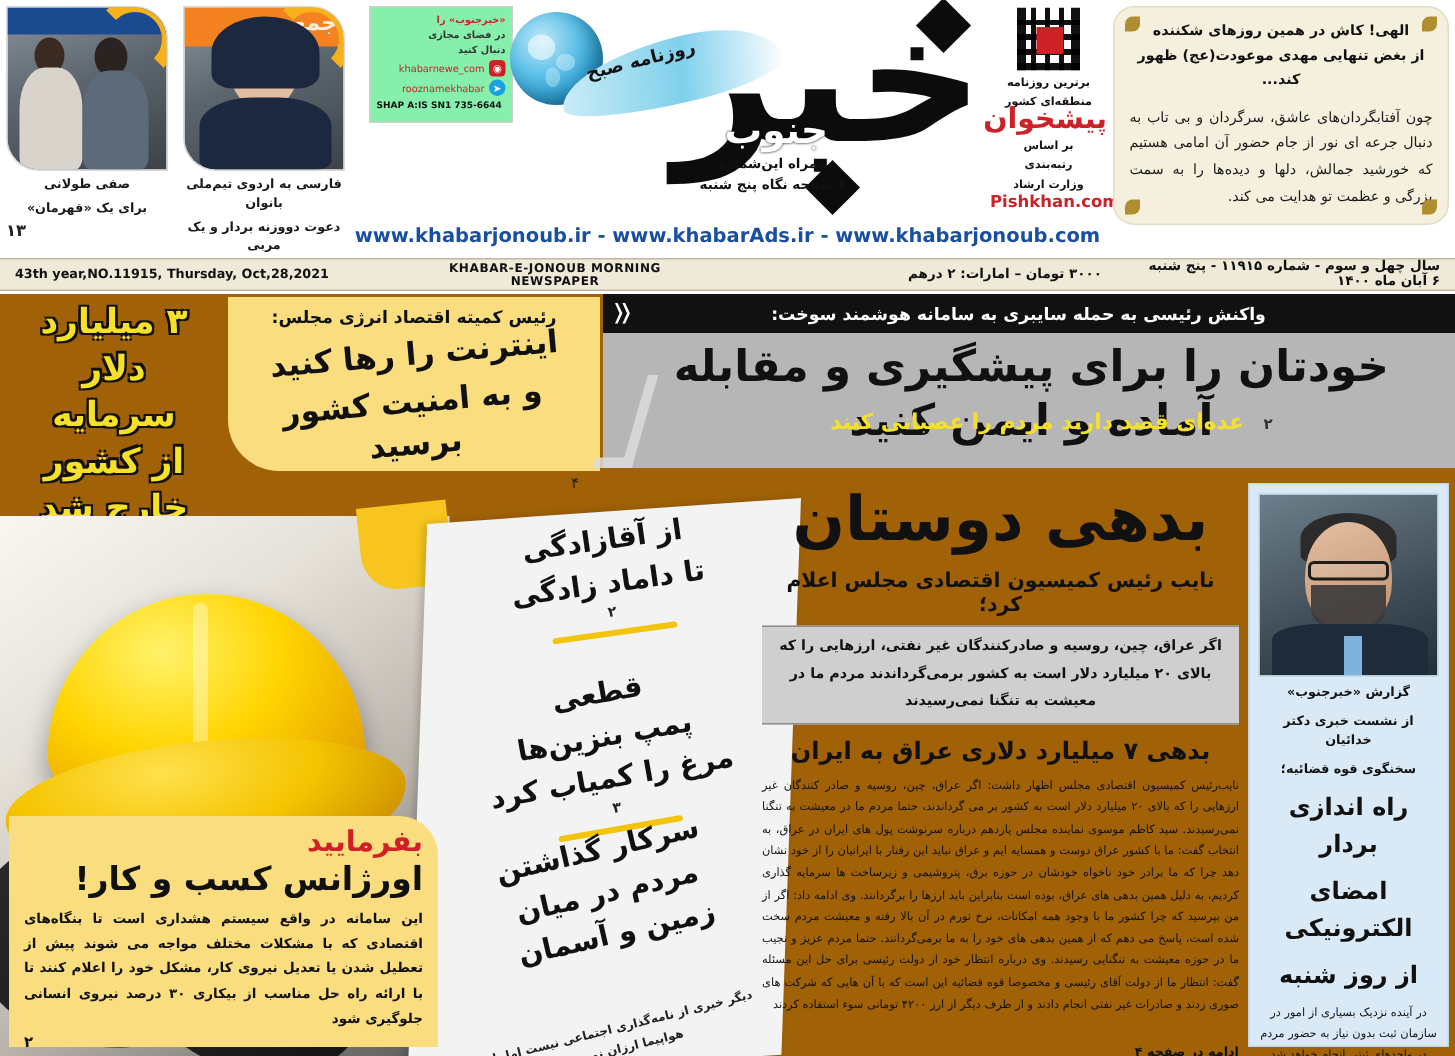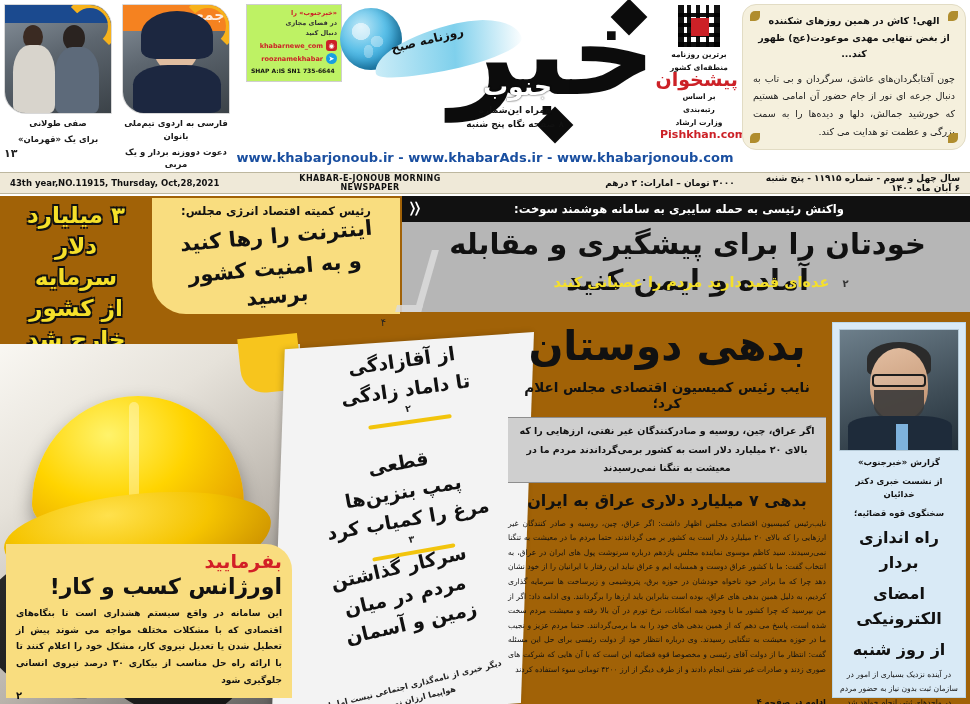--- a/index.html
+++ b/index.html
@@ -33,30 +33,30 @@
   .ph-band2 { position:absolute; left:0; right:0; top:0; height:18px; background:#1b4a8f; }
   .ph-word  { position:absolute; top:1px; right:4px; font-size:15px; font-weight:bold; color:#fff; opacity:.85; letter-spacing:1px;}
   .fig { position:absolute; bottom:0; border-radius:40% 40% 12% 12%; }
   .fig.head { border-radius:50%; }
   .corner-arc { position:absolute; right:-6px; top:-6px; width:54px; height:54px; border-radius:50%;
                 border:9px solid #f7b21b; border-left-color:transparent; border-bottom-color:transparent; }
 
   
   #social {
     position:absolute; left:246px; top:4px; width:96px; height:78px;
-    background:#bef264; border:1px solid #cfcfcf; padding:3px 4px; direction:rtl;
+    background:#86efac; border:1px solid #cfcfcf; padding:3px 4px; direction:rtl;
   }
   #social .ln { font-size:6.5px; color:#333; line-height:1.55; font-weight:bold; text-align:right;}
   #social .ln .hl { color:#cc2127; }
   #social .row { display:flex; align-items:center; gap:3px; margin-top:2px; }
   #social .badge { width:11px; height:11px; border-radius:3px; display:flex; align-items:center; justify-content:center;
                    font-size:7px; color:#fff; flex:none;}
   #social .ig { background:#cc2127; }
   #social .tg { background:#1a9fe0; border-radius:50%; }
-  #social .handle { font-size:6.5px; color:#cc2127; font-weight:bold; direction:ltr; }
+  #social .handle { font-size:6.5px; color:#cc2127; font-weight:normal; direction:ltr; }
   #social .shap { font-size:6px; font-weight:bold; color:#111; margin-top:3px; direction:ltr; text-align:left;}
 
   
   #masthead { position:absolute; left:330px; top:0px; width:330px; height:150px; }
   .globe {
     position:absolute; left:10px; top:8px; width:62px; height:62px; border-radius:50%;
     background:radial-gradient(circle at 34% 30%, #bfe8f7 0%, #5cc0e8 40%, #1a8cc4 78%, #0d5f8c 100%);
     box-shadow: inset -6px -5px 10px rgba(0,0,0,.25);
   }
   .globe::after{ content:""; position:absolute; inset:6px;

